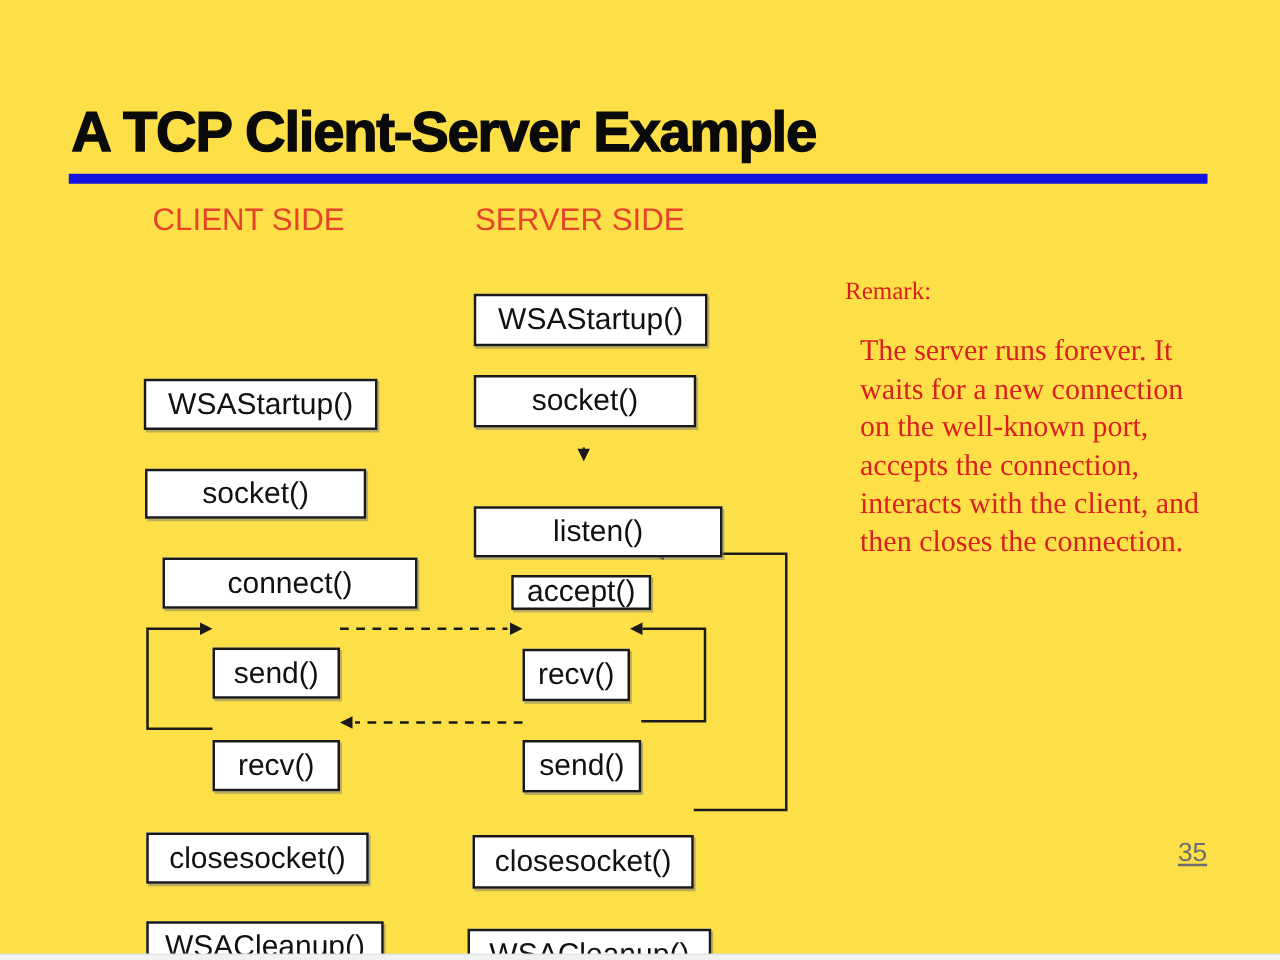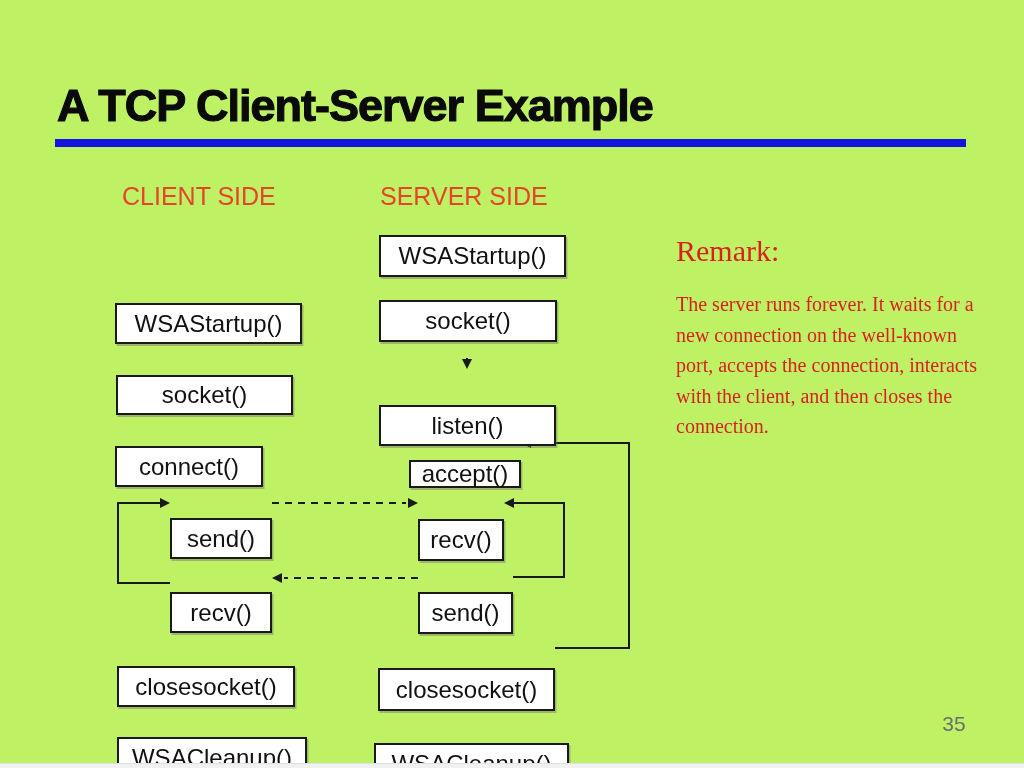--- a/index.html
+++ b/index.html
@@ -1,53 +1,53 @@
 <!DOCTYPE html>
 <html style="--accent-blue: #1414e0; --header-color: #e5442a; --remark-color: #da1f1f;"><head>
 <meta charset="utf-8">
 <style>
   html,body{margin:0;padding:0;background:#ffffff;}
   .slide{
-    position:relative;width:1024px;height:768px;background:#bef264;
+    position:relative;width:1024px;height:768px;background:#fde047;
     font-family:"Liberation Sans",sans-serif;overflow:hidden;
   }
   .title{
     position:absolute;left:57px;top:80px;margin:0;
     font-size:45px;font-weight:900;letter-spacing:-1px;color:#0a0a0a;
     -webkit-text-stroke:1.1px #0a0a0a;white-space:nowrap;
   }
   .title-rule{
     position:absolute;left:55px;top:139px;width:911px;height:8px;
     background:var(--accent-blue,#1414e0);
   }
   .col-header{
     position:absolute;top:162px;font-size:25px;font-weight:400;
-    color:var(--header-color,#e5442a);white-space:nowrap;margin-top:20px;
+    color:var(--header-color,#e5442a);white-space:nowrap;
   }
   .col-header.client{left:122px;}
   .col-header.server{left:380px;}
   .fbox{
     position:absolute;background:#ffffff;border:2px solid #1a1a1a;
     display:flex;align-items:center;justify-content:center;
     font-size:24px;color:#111;box-shadow:1.5px 2px 0 rgba(110,110,110,.45);
     box-sizing:border-box;white-space:nowrap;margin-top:36px;
   }
   svg.connectors{position:absolute;left:0;top:0;width:1024px;height:768px;}
   svg.connectors line,svg.connectors path{stroke:#1a1a1a;stroke-width:2;fill:none;}
   svg.connectors polygon{fill:#1a1a1a;stroke:none;}
   svg.connectors .dashed{stroke-dasharray:7 6;}
   .remark{
     position:absolute;left:676px;top:222px;width:312px;
     font-family:"Liberation Serif",serif;color:var(--remark-color,#da1f1f);
   }
-  .remark h3{margin:12px 0 21px 0;font-size:30px;font-weight:400;}
-  .remark p{margin:0;font-size:20px;line-height:30.5px;}
+  .remark h3{margin:0 0 21px 0;font-size:20px;font-weight:400;}
+  .remark p{margin:12px;font-size:24px;line-height:30.5px;}
   .page-number{
-    position:absolute;left:934px;top:712px;width:40px;text-align:center;
-    font-size:21px;color:#6e6e6e;
+    position:absolute;left:934px;top:671px;width:40px;text-align:center;
+    font-size:21px;color:#6e6e6e;text-decoration:underline;
   }
   .bottom-strip{
     position:absolute;left:0;bottom:0;width:1024px;height:5px;
     background:#f0f1f2;border-top:1px solid #dfe1e3;box-sizing:border-box;
   }
 </style>
 </head>
 <body>
 
 <div class="slide">
@@ -138,29 +138,29 @@
         <polygon points="408,498 408,508 418,503"></polygon>
       </g>
     <g>
       <line class="dashed" x1="418" y1="578" x2="284" y2="578"></line>
         <polygon points="282,573 282,583 272,578"></polygon>
       </g>
   </svg>
 
   <div class="fbox" style="left:115px;top:267px;width:187px;height:41px">WSAStartup()</div>
   <div class="fbox" style="left:116px;top:339px;width:177px;height:40px">socket()</div>
-  <div class="fbox" style="left:115px;top:410px;width:148px;height:41px">connect()</div>
+  <div class="fbox" style="left:130px;top:410px;width:204px;height:41px">connect()</div>
   <div class="fbox" style="left:170px;top:482px;width:102px;height:41px">send()</div>
   <div class="fbox" style="left:170px;top:556px;width:102px;height:41px">recv()</div>
   <div class="fbox" style="left:117px;top:630px;width:178px;height:41px">closesocket()</div>
   <div class="fbox" style="left:117px;top:701px;width:190px;height:41px">WSACleanup()</div>
 
   <div class="fbox" style="left:379px;top:199px;width:187px;height:42px">WSAStartup()</div>
   <div class="fbox" style="left:379px;top:264px;width:178px;height:42px">socket()</div>
-  <div class="fbox" style="left:379px;top:369px;width:177px;height:41px">listen()</div>
+  <div class="fbox" style="left:379px;top:369px;width:199px;height:41px">listen()</div>
   <div class="fbox" style="left:409px;top:424px;width:112px;height:28px">accept()</div>
   <div class="fbox" style="left:418px;top:483px;width:86px;height:42px">recv()</div>
   <div class="fbox" style="left:418px;top:556px;width:95px;height:42px">send()</div>
   <div class="fbox" style="left:378px;top:632px;width:177px;height:43px">closesocket()</div>
   <div class="fbox" style="left:374px;top:707px;width:195px;height:42px">WSACleanup()</div>
 
   <div class="remark">
     <h3>Remark:</h3>
     <p>The server runs forever. It waits for a new connection on the well-known port, accepts the connection, interacts with the client, and then closes the connection.</p>
   </div>

